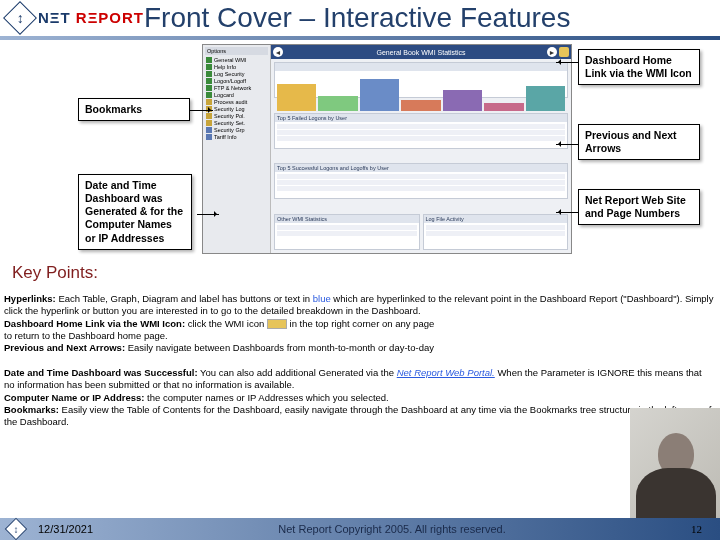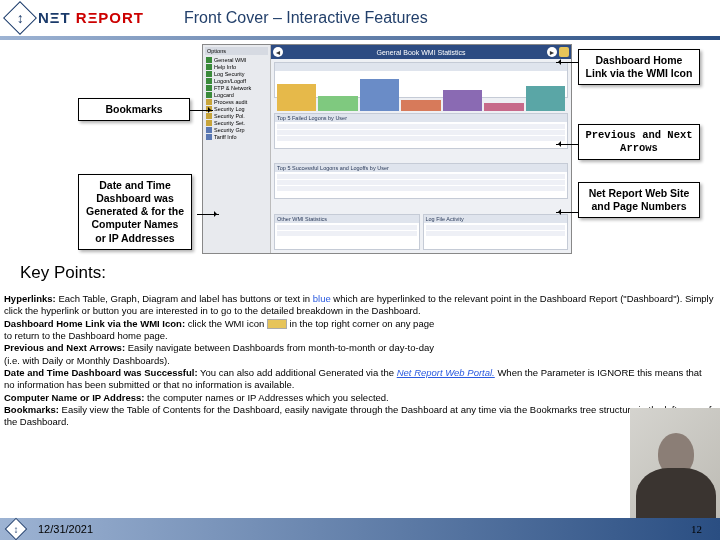--- a/index.html
+++ b/index.html
@@ -29,49 +29,47 @@
   .brand {
     font-family: Arial, sans-serif;
     font-weight: bold;
     font-size: 15px;
     letter-spacing: 1px;
   }
   .brand-n { color: #1a3a6a; }
   .brand-r { color: #c00; }
   .title {
     color: #23406b;
-    font-size: 16px;
+    font-size: 28px;
     font-family: Arial, sans-serif;
-    margin-left: 40px;
   }
   .gradbar {
     position: absolute;
     top: 36px; left: 0; width: 720px; height: 4px;
     background: linear-gradient(90deg,#9db3d3,#2a4e82);
   }
   .main-area {
     position: absolute;
     top: 44px; left: 0; width: 720px; height: 270px;
   }
   .callout {
     position: absolute;
     background: #fff;
     border: 1px solid #000;
     box-shadow: 2px 2px 3px rgba(0,0,0,.3);
     padding: 4px 6px;
     font-size: 10.5px;
     font-family: Arial, sans-serif;
     line-height: 1.25;
-    text-align: center;
   }
   .callout.bm { left: 78px; top: 54px; width: 112px; }
   .callout.dt { left: 78px; top: 130px; width: 114px; }
   .callout.dh { left: 578px; top: 5px; width: 122px; }
-  .callout.pn { left: 578px; top: 80px; width: 122px; font-family: Liberation Mono, monospace; }
-  .callout.nr { left: 578px; top: 138px; width: 122px; }
+  .callout.pn { left: 578px; top: 80px; width: 122px; }
+  .callout.nr { left: 578px; top: 145px; width: 122px; }
   .screenshot {
     position: absolute;
     left: 202px; top: 0; width: 370px; height: 210px;
     border: 1px solid #888;
     background: #eef0f4;
     display: flex;
   }
   .ss-sidebar {
     width: 68px; background: #e8eaee; border-right:1px solid #bbb;
     font-size: 5.5px; padding: 2px;
@@ -108,22 +106,22 @@
   .a-bm { left:189px; top:66px; width:24px; }
   .a-dt { left:197px; top:170px; width:22px; }
   .a-dh { left:556px; top:18px; width:22px; }
   .a-dh::after{left:-1px;right:auto;border:3px solid transparent;border-right-color:#000;}
   .a-pn { left:556px; top:100px; width:22px; }
   .a-pn::after{left:-1px;right:auto;border:3px solid transparent;border-right-color:#000;}
   .a-nr { left:556px; top:168px; width:22px; }
   .a-nr::after{left:-1px;right:auto;border:3px solid transparent;border-right-color:#000;}
 
   .keypoints-h {
-    position:absolute; top: 263px; left: 20px;
-    font-size: 17px; color:#000000; font-family: Arial;
+    position:absolute; top: 263px; left: 12px;
+    font-size: 17px; color:#7f1d1d; font-family: Arial;
   }
   .keypoints {
     position:absolute; left:4px; top:293px; width:710px;
     font-size:9.5px; line-height:1.3; color:#000;
   }
   .keypoints b { font-weight:bold; }
   .blue { color:#2a5adf; text-decoration: underline; font-style: italic; }
   .bluew { color:#2a5adf; }
   .inline-icon { display:inline-block; width:20px; height:10px; background:#e6c45a; vertical-align:middle; border:1px solid #aaa;}
 
@@ -293,29 +291,30 @@
   <div class="arrow a-pn"></div>
   <div class="arrow a-nr"></div>
 </div>
 
 <div class="keypoints-h">Key Points:</div>
 <div class="keypoints">
   <b>Hyperlinks:</b><span> Each Table, Graph, Diagram and label has buttons or text in </span><span class="bluew">blue</span><span> which are  hyperlinked to the relevant point in the Dashboard Report ("Dashboard"). Simply click the hyperlink or button you are interested in to go to the detailed breakdown in the Dashboard.</span><br>
   <b>Dashboard Home Link via the WMI Icon:</b><span> click the WMI icon </span><span class="inline-icon"></span><span> in the top right corner on any page</span><br>
   <span> to return to the Dashboard home page.</span><br>
   <b>Previous and Next Arrows:</b><span> Easily navigate between Dashboards from month-to-month or day-to-day</span><br>
-  <span> (i.e. with Daily or Monthly Dashboards).</span><br>
+  <br>
   <b>Date and Time Dashboard was Successful:</b><span> You can also add additional Generated via the </span><span class="blue">Net Report Web Portal.</span><span> When the Parameter is IGNORE this means that no information has been submitted or that no information is available.</span><br>
   <b>Computer Name or IP Address:</b><span> the computer names or IP Addresses which you selected.</span><br>
   <b>Bookmarks:</b><span> Easily view the Table of Contents for the Dashboard, easily navigate through the Dashboard at any time via the Bookmarks tree structure in the left pane of the Dashboard.</span>
 </div>
 
 <div class="photo"></div>
 
 <div class="footer">
   <span style="display:flex;align-items:center;">
     <span class="logo-sq2">
         <span>↕</span>
       </span>
     <span>12/31/2021</span>
   </span>
+  <span class="cp">Net Report Copyright 2005. All rights reserved.</span>
   <span class="pg">12</span>
 </div>
 
 </body></html>

